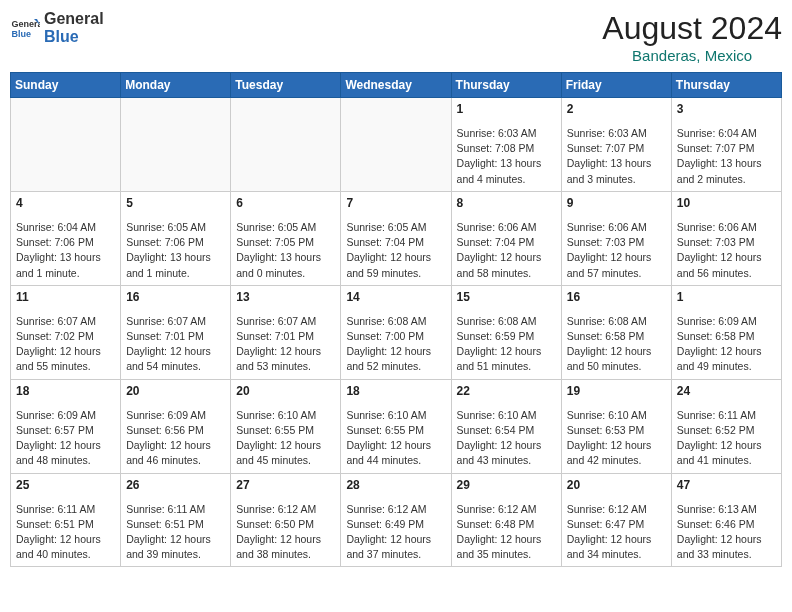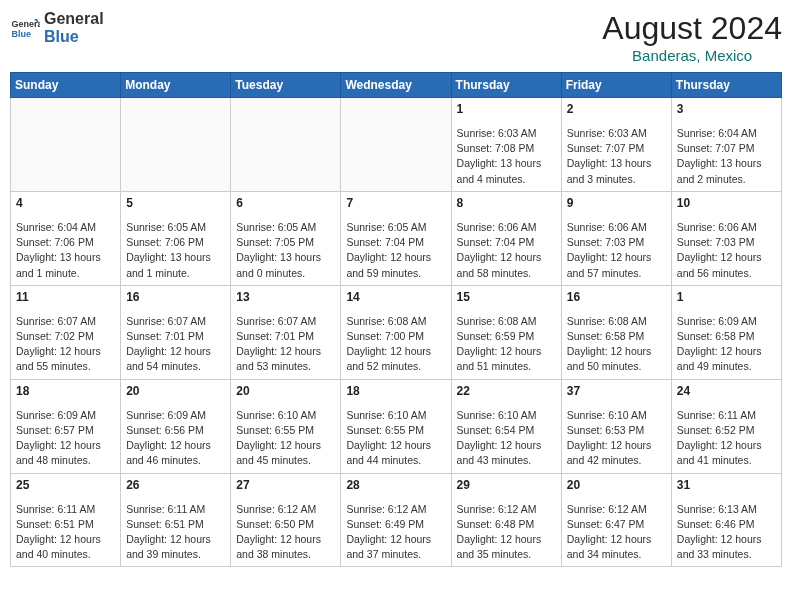--- a/index.html
+++ b/index.html
@@ -203,21 +203,21 @@
         </td>
         <td>
           <div class="day-num">18</div>
           <div class="day-info">Sunrise: 6:10 AM<br>Sunset: 6:55 PM<br>Daylight: 12 hours<br>and 44 minutes.</div>
         </td>
         <td>
           <div class="day-num">22</div>
           <div class="day-info">Sunrise: 6:10 AM<br>Sunset: 6:54 PM<br>Daylight: 12 hours<br>and 43 minutes.</div>
         </td>
         <td>
-          <div class="day-num">37</div>
+          <div class="day-num">19</div>
           <div class="day-info">Sunrise: 6:10 AM<br>Sunset: 6:53 PM<br>Daylight: 12 hours<br>and 42 minutes.</div>
         </td>
         <td>
           <div class="day-num">24</div>
           <div class="day-info">Sunrise: 6:11 AM<br>Sunset: 6:52 PM<br>Daylight: 12 hours<br>and 41 minutes.</div>
         </td>
       </tr>
       <tr>
         <td>
           <div class="day-num">25</div>
@@ -237,18 +237,18 @@
         </td>
         <td>
           <div class="day-num">29</div>
           <div class="day-info">Sunrise: 6:12 AM<br>Sunset: 6:48 PM<br>Daylight: 12 hours<br>and 35 minutes.</div>
         </td>
         <td>
           <div class="day-num">20</div>
           <div class="day-info">Sunrise: 6:12 AM<br>Sunset: 6:47 PM<br>Daylight: 12 hours<br>and 34 minutes.</div>
         </td>
         <td>
-          <div class="day-num">31</div>
+          <div class="day-num">47</div>
           <div class="day-info">Sunrise: 6:13 AM<br>Sunset: 6:46 PM<br>Daylight: 12 hours<br>and 33 minutes.</div>
         </td>
       </tr>
     </tbody>
 </table>
 
 </body></html>

